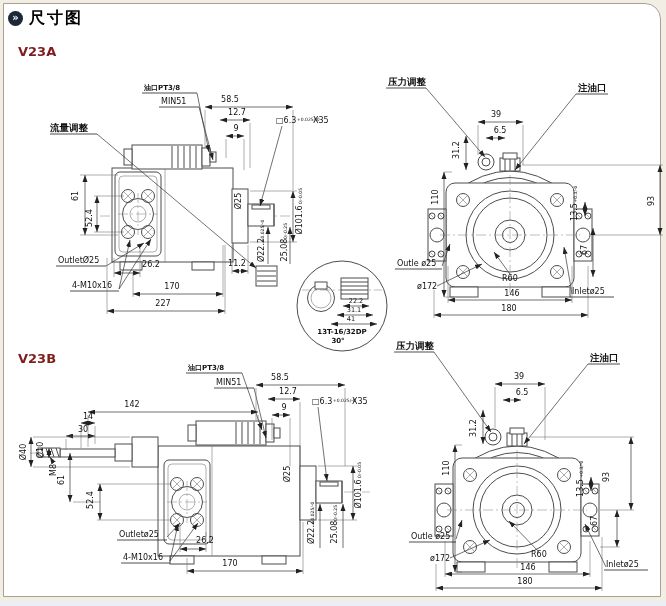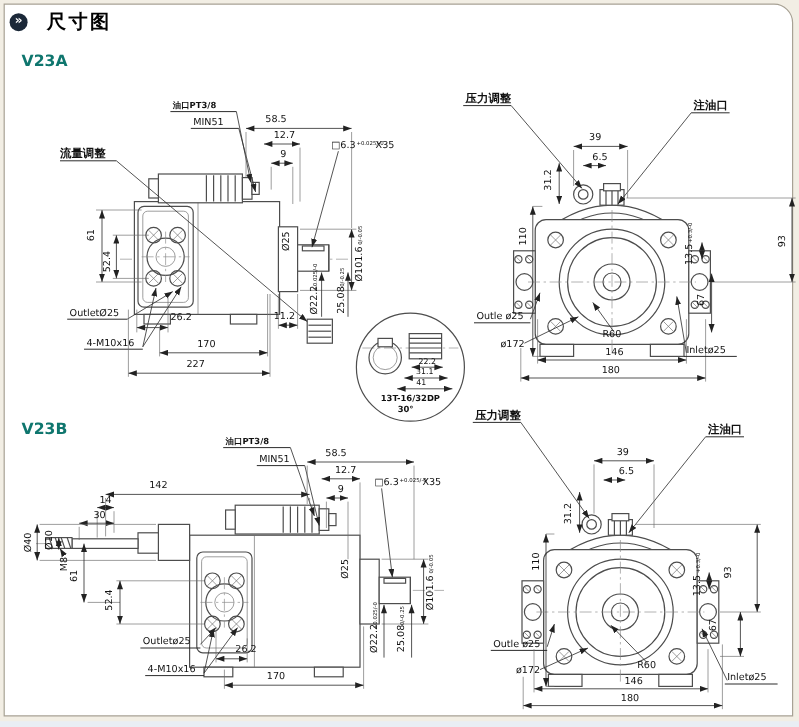--- a/index.html
+++ b/index.html
@@ -3,22 +3,22 @@
 <meta charset="utf-8">
 <style>
   html,body{margin:0;padding:0}
   body{width:666px;height:606px;position:relative;overflow:hidden;
        background:#f2eee4;font-family:"DejaVu Sans",sans-serif}
   .panel{position:absolute;left:3px;top:3px;width:656px;height:592px;
          background:#fff;border:1px solid #a8a295;border-top-right-radius:16px}
   .hdr{position:absolute;left:8px;top:8px;display:flex;align-items:center;z-index:3}
   .hicon{width:15px;height:15px;border-radius:50%;background:#1b2838;color:#fff;
          font-size:10px;line-height:14px;text-align:center;font-weight:bold}
-  .htitle{margin-left:16px;font-size:16px;font-weight:bold;color:#000;letter-spacing:2px}
-  .seclab{position:absolute;font-size:13px;font-weight:bold;color:#0f766e;z-index:3}
+  .htitle{margin-left:6px;font-size:16px;font-weight:bold;color:#000;letter-spacing:2px}
+  .seclab{position:absolute;font-size:13px;font-weight:bold;color:#7f1d1d;z-index:3}
   .la{left:18px;top:44px}.lb{left:18px;top:351px}
   svg{position:absolute;left:0;top:0;z-index:2}
   .ln{stroke:#4d4d4d;stroke-width:1;fill:none}
   .lf{stroke:#4d4d4d;stroke-width:1;fill:#fff}
   .dm{stroke:#333;stroke-width:.7;fill:none;marker-start:url(#aS);marker-end:url(#aE)}
   .de{stroke:#333;stroke-width:.7;fill:none;marker-start:url(#aS)}
   .ld{stroke:#333;stroke-width:.7;fill:none;marker-end:url(#aE)}
   .ex{stroke:#6b6b6b;stroke-width:.55;fill:none}
   .ul{stroke:#222;stroke-width:.8;fill:none}
   .cl{stroke:#8a8a8a;stroke-width:.55;fill:none;stroke-dasharray:10 3 2 3}

